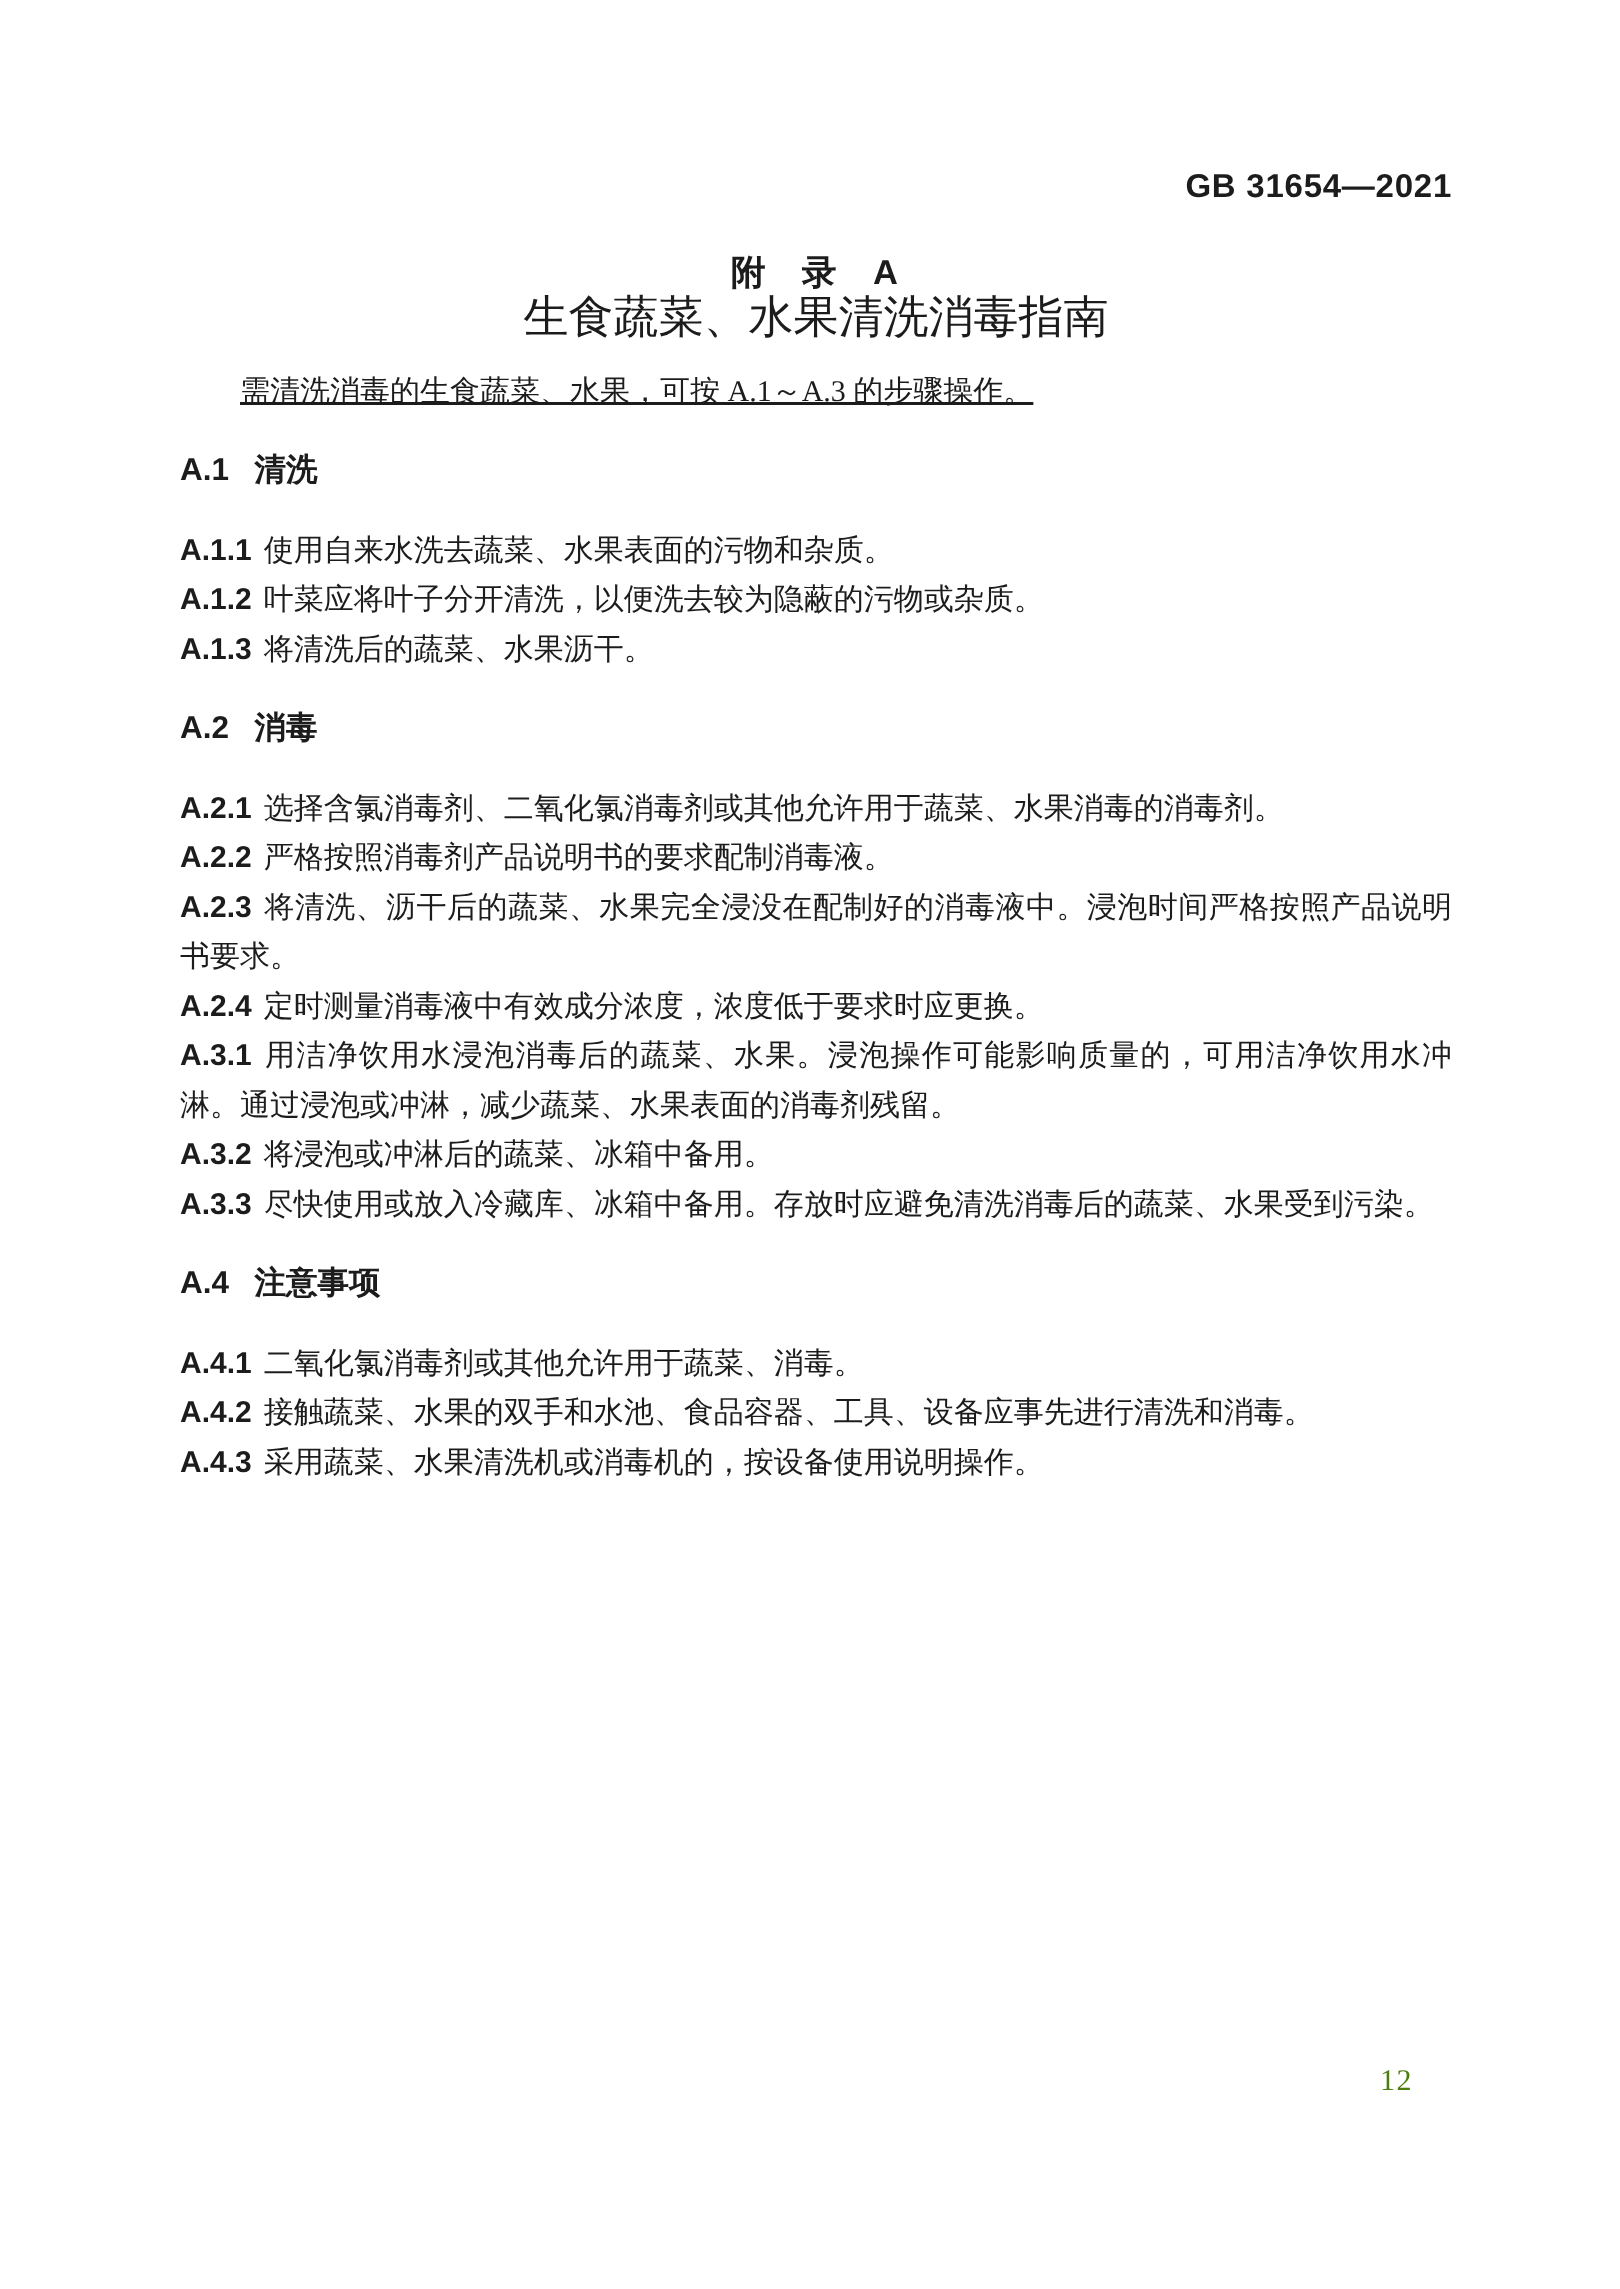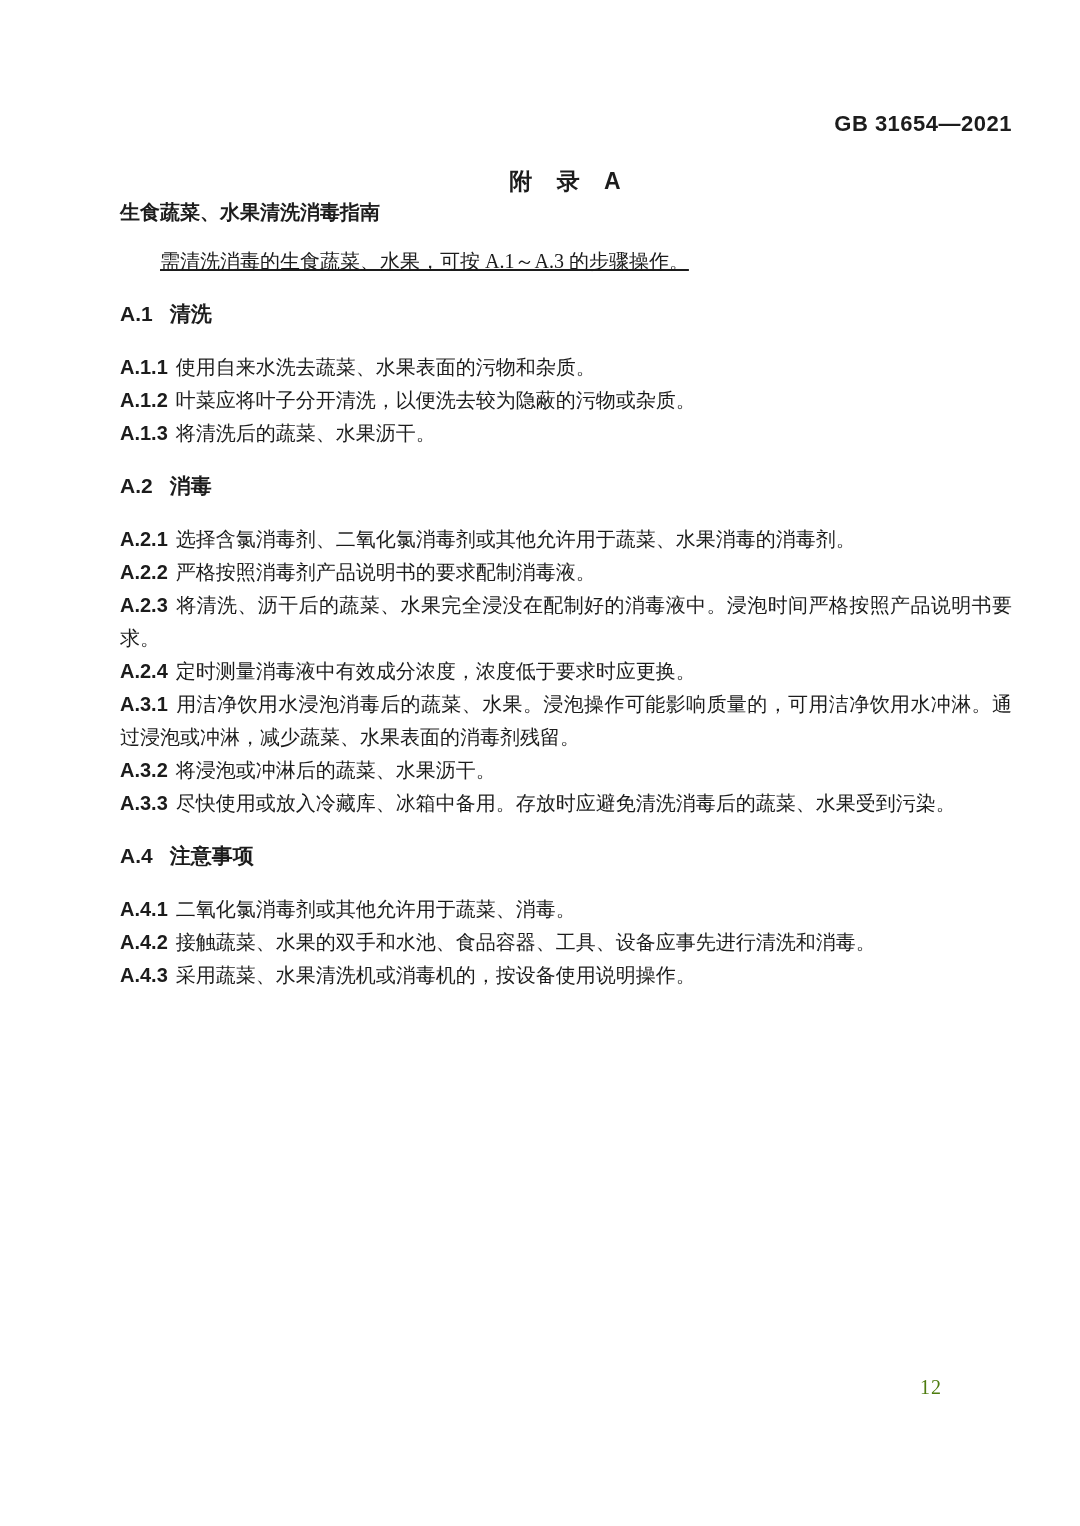--- a/index.html
+++ b/index.html
@@ -4,21 +4,21 @@
 <title>GB 31654—2021 附录A</title>
 <style>
   html, body { margin: 0; padding: 0; background: #ffffff; }
   .page {
     position: relative;
     width: 1080px;
     height: 1526px;
     margin: 0 auto;
     background: #ffffff;
     box-sizing: border-box;
-    padding: 112px 68px 0 120px;
+    padding: 112px 112px 0 120px;
     color: #1c1c1c;
     overflow: hidden;
   }
   .doc-number {
     text-align: right;
     font-family: "Liberation Sans", sans-serif;
     font-weight: 700;
     font-size: 22px;
     line-height: 24px;
     letter-spacing: 0.5px;
@@ -28,24 +28,24 @@
     text-align: center;
     font-family: "Liberation Sans", sans-serif;
     font-weight: 700;
     font-size: 23px;
     line-height: 26px;
     word-spacing: 14px;
     letter-spacing: 2px;
   }
   .appendix-subtitle {
     margin-top: 5px;
-    text-align: left;
+    text-align: center;
     font-family: "Liberation Sans", sans-serif;
-    font-weight: 700;
-    font-size: 20px;
+    font-weight: 400;
+    font-size: 30px;
     line-height: 26px;
   }
   .intro {
     margin: 20px 0 0 0;
     font-family: "Liberation Serif", serif;
     font-size: 20px;
     line-height: 33px;
     text-indent: 2em;
     text-decoration: underline;
   }
@@ -125,21 +125,21 @@
     <p class="clause">
       <span class="clause-num">A.2.4</span><span>定时测量消毒液中有效成分浓度，浓度低于要求时应更换。</span>
     </p>
   </div>
 
   <div>
     <p class="clause">
       <span class="clause-num">A.3.1</span><span>用洁净饮用水浸泡消毒后的蔬菜、水果。浸泡操作可能影响质量的，可用洁净饮用水冲淋。通过浸泡或冲淋，减少蔬菜、水果表面的消毒剂残留。</span>
     </p>
     <p class="clause">
-      <span class="clause-num">A.3.2</span><span>将浸泡或冲淋后的蔬菜、水果沥干。</span>
+      <span class="clause-num">A.3.2</span><span>将浸泡或冲淋后的蔬菜、冰箱中备用。</span>
     </p>
     <p class="clause">
       <span class="clause-num">A.3.3</span><span>尽快使用或放入冷藏库、冰箱中备用。存放时应避免清洗消毒后的蔬菜、水果受到污染。</span>
     </p>
   </div>
 
   <div>
     <h2 class="section-heading">
       <span class="sec-num">A.4</span><span>注意事项</span>
     </h2>

